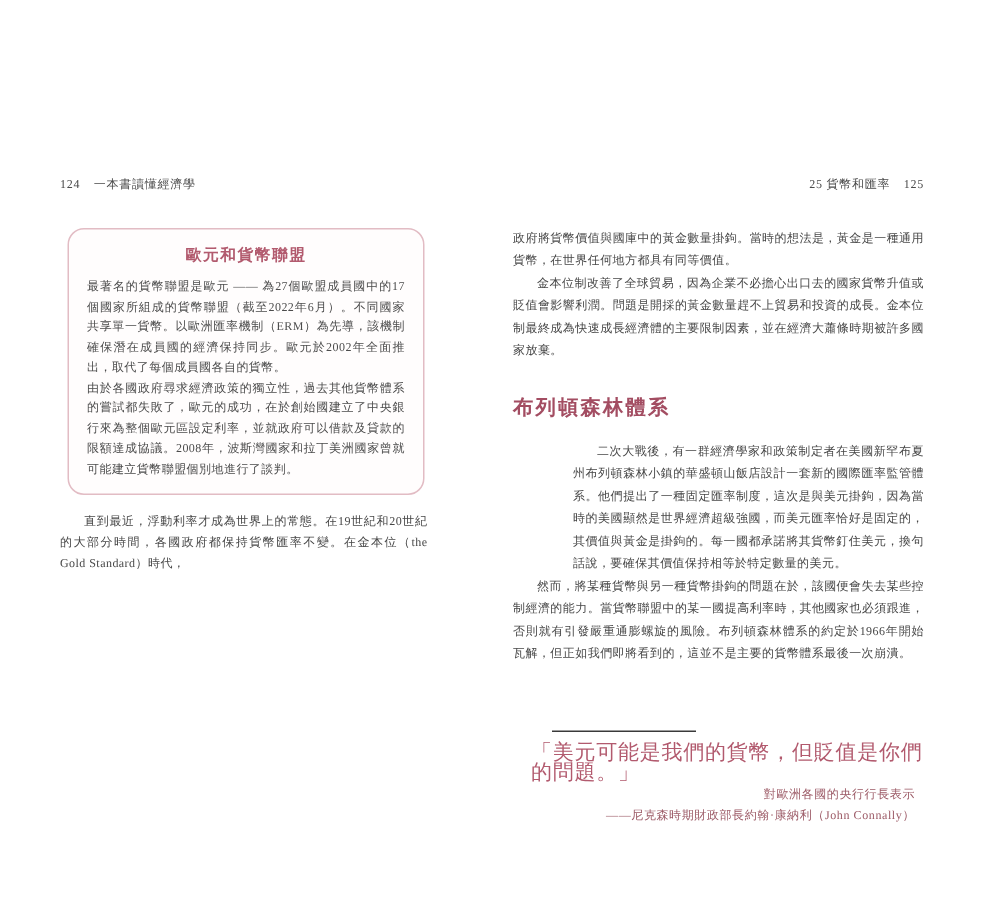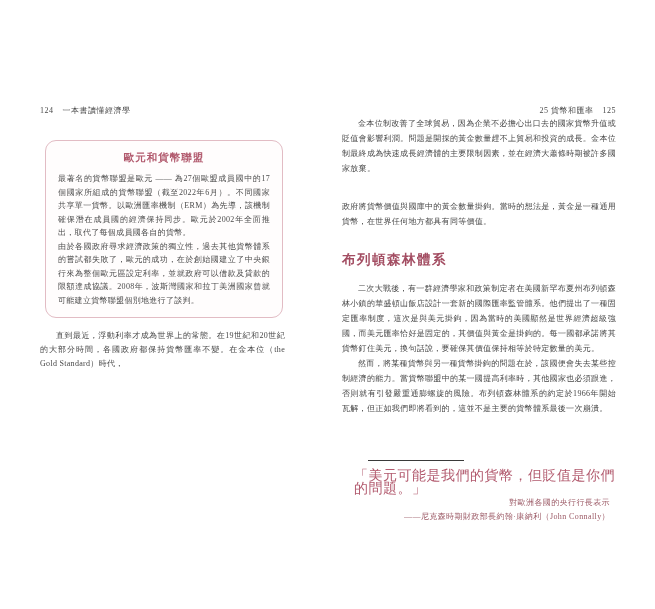--- a/index.html
+++ b/index.html
@@ -1,20 +1,20 @@
 <!DOCTYPE html>
 <html><head>
 <meta charset="utf-8">
 <style>
   html,body{margin:0;padding:0;background:#ffffff;}
   .canvas{
     position:relative;width:655px;height:609px;background:#ffffff;overflow:hidden;
     font-family:"Liberation Serif","DejaVu Serif",serif;color:#3f3f3f;
   }
-  .page{position:absolute;top:105px;}
+  .page{position:absolute;top:117px;}
   .page-left{left:40px;width:245px;}
   .page-right{left:342px;width:274px;}
 
   .page-header{display:flex;align-items:baseline;font-size:8px;color:#4a4a4a;letter-spacing:.5px;}
   .page-left .page-header{justify-content:flex-start;gap:9px;}
   .page-right .page-header{justify-content:flex-end;gap:9px;}
   .folio{font-family:"Liberation Serif","DejaVu Serif",serif;}
 
   .info-box{
     margin:24px 2px 0 5px;border:1.5px solid #e2bcc4;border-radius:11px;
@@ -34,21 +34,21 @@
   }
   .body-p{
     margin:0;font-size:8px;line-height:14px;text-align:justify;
     color:#474747;letter-spacing:.3px;
   }
   .body-p.indent{text-indent:2em;}
   .page-left .body-p:first-of-type{margin-top:11px;}
   .page-right .p-top-first{margin-top:23px;line-height:15px;}
   .page-right .body-p{line-height:15px;}
   .page-right .section-heading{margin-top:22px;}
-  .page-right .after-heading{margin-top:12px;}
+  .page-right .after-heading{margin-top:12px;margin-left:40px;}
 
   .quote-block{margin-top:44px;}
   .quote-rule{width:96px;height:1px;background:#3a3a3a;margin:0 0 8px 26px;}
   .quote-text{
     margin:0 0 2px 12px;font-size:14px;color:#b25a6e;letter-spacing:.5px;line-height:13px;
   }
   .quote-attr{
     margin:1px 6px 0 0;font-size:8px;color:#9c5a66;text-align:right;
     letter-spacing:.4px;line-height:12.5px;
   }
@@ -73,22 +73,22 @@
 
     <p class="body-p indent">直到最近，浮動利率才成為世界上的常態。在19世紀和20世紀的大部分時間，各國政府都保持貨幣匯率不變。在金本位（the Gold Standard）時代，</p>
   </div>
 
   <div class="page page-right">
     <div class="page-header">
       <span>25 貨幣和匯率</span>
       <span class="folio">125</span>
     </div>
 
+    <p class="body-p p-top-first">政府將貨幣價值與國庫中的黃金數量掛鉤。當時的想法是，黃金是一種通用貨幣，在世界任何地方都具有同等價值。</p>
     <p class="body-p indent">金本位制改善了全球貿易，因為企業不必擔心出口去的國家貨幣升值或貶值會影響利潤。問題是開採的黃金數量趕不上貿易和投資的成長。金本位制最終成為快速成長經濟體的主要限制因素，並在經濟大蕭條時期被許多國家放棄。</p>
-    <p class="body-p p-top-first">政府將貨幣價值與國庫中的黃金數量掛鉤。當時的想法是，黃金是一種通用貨幣，在世界任何地方都具有同等價值。</p>
 
     <h2 class="section-heading">布列頓森林體系</h2>
 
     <p class="body-p indent after-heading">二次大戰後，有一群經濟學家和政策制定者在美國新罕布夏州布列頓森林小鎮的華盛頓山飯店設計一套新的國際匯率監管體系。他們提出了一種固定匯率制度，這次是與美元掛鉤，因為當時的美國顯然是世界經濟超級強國，而美元匯率恰好是固定的，其價值與黃金是掛鉤的。每一國都承諾將其貨幣釘住美元，換句話說，要確保其價值保持相等於特定數量的美元。</p>
     <p class="body-p indent">然而，將某種貨幣與另一種貨幣掛鉤的問題在於，該國便會失去某些控制經濟的能力。當貨幣聯盟中的某一國提高利率時，其他國家也必須跟進，否則就有引發嚴重通膨螺旋的風險。布列頓森林體系的約定於1966年開始瓦解，但正如我們即將看到的，這並不是主要的貨幣體系最後一次崩潰。</p>
 
     <div class="quote-block">
       <div class="quote-rule"></div>
       <p class="quote-text">「美元可能是我們的貨幣，但貶值是你們的問題。」</p>
       <p class="quote-attr">對歐洲各國的央行行長表示</p>

